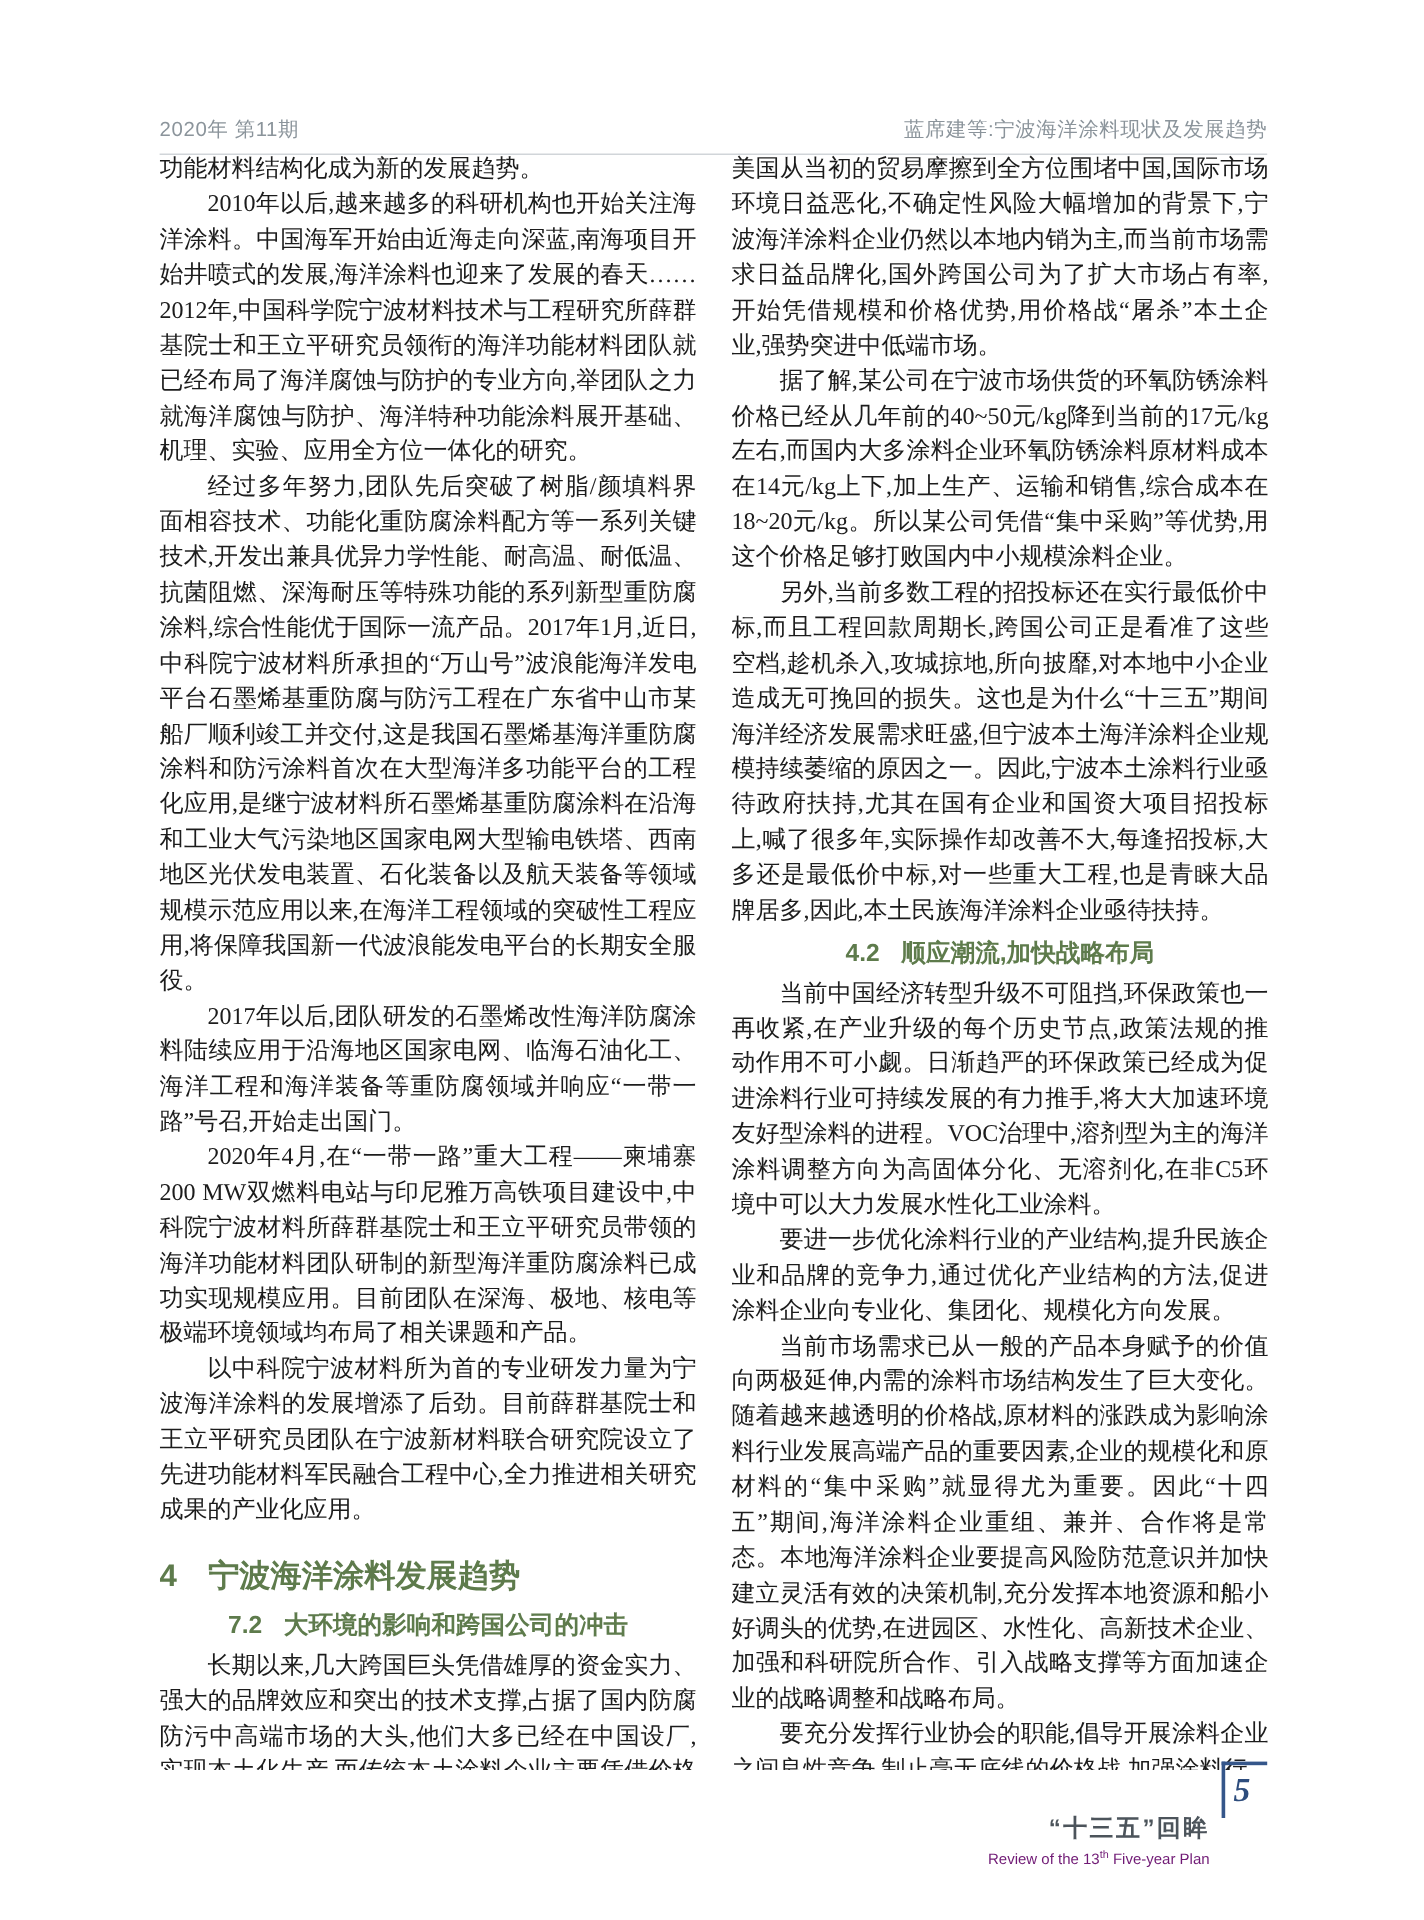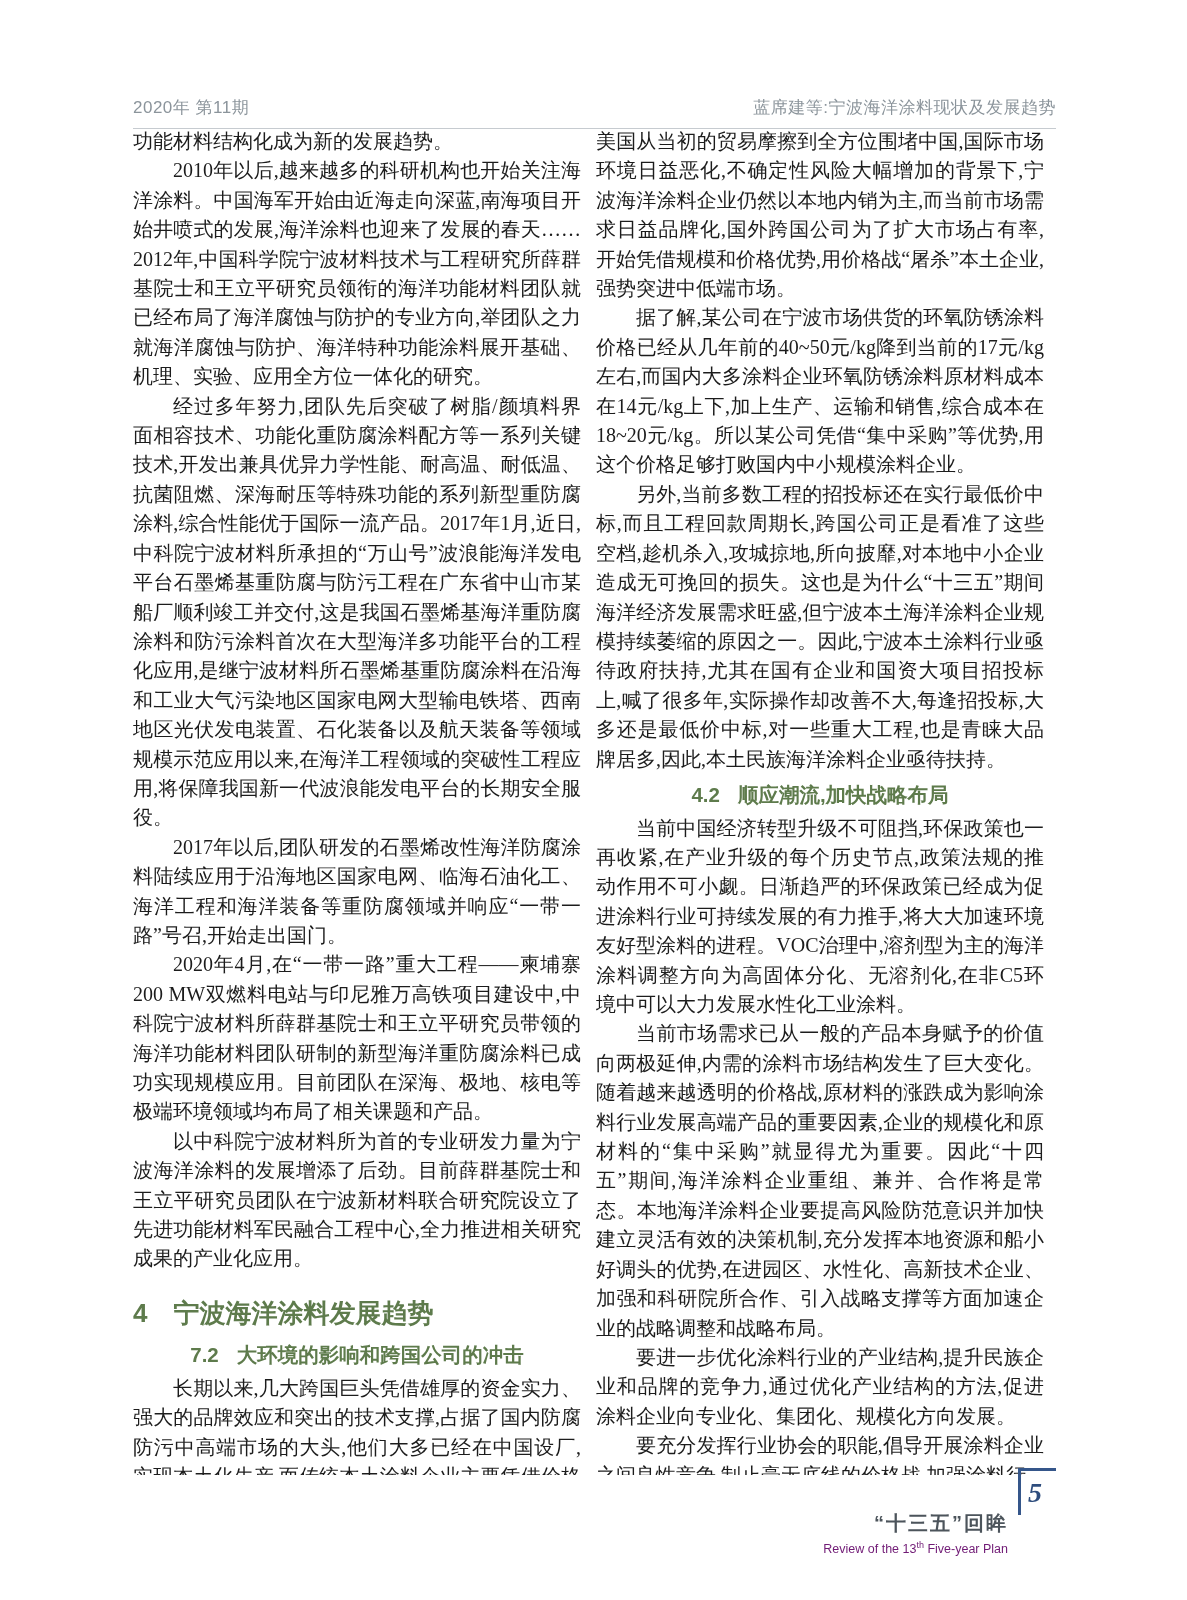--- a/index.html
+++ b/index.html
@@ -16,21 +16,21 @@
     display:flex;justify-content:space-between;align-items:flex-end;
     font-family:"Liberation Sans","DejaVu Sans",sans-serif;
     font-size:17px;color:#8b949b;
     padding-bottom:9px;
     border-bottom:1px solid #c6cbd0;
     letter-spacing:.5px;
     margin-top:20px;
   }
   .content{
     position:absolute;left:133px;top:127px;width:924px;height:1348px;
-    display:flex;gap:15px;overflow:hidden;
+    display:flex;gap:29px;overflow:hidden;
   }
   .col{width:448px;overflow:hidden;}
   .col p{
     margin:0;
     font-size:20px;line-height:29.4px;
     text-align:justify;
   }
   .col p.indent{text-indent:2em;}
   h1.sec{
     font-family:"Liberation Sans","DejaVu Sans",sans-serif;
@@ -88,22 +88,22 @@
     <h1 class="sec"><span class="num">4</span><span>宁波海洋涂料发展趋势</span></h1>
     <h2 class="sec"><span class="num">7.2</span><span>大环境的影响和跨国公司的冲击</span></h2>
     <p class="indent">长期以来,几大跨国巨头凭借雄厚的资金实力、强大的品牌效应和突出的技术支撑,占据了国内防腐防污中高端市场的大头,他们大多已经在中国设厂,实现本土化生产,而传统本土涂料企业主要凭借价格优势瓜分中低端市场。当前全球环境不确定性增加,</p>
   </div>
   <div class="col">
     <p>美国从当初的贸易摩擦到全方位围堵中国,国际市场环境日益恶化,不确定性风险大幅增加的背景下,宁波海洋涂料企业仍然以本地内销为主,而当前市场需求日益品牌化,国外跨国公司为了扩大市场占有率,开始凭借规模和价格优势,用价格战“屠杀”本土企业,强势突进中低端市场。</p>
     <p class="indent">据了解,某公司在宁波市场供货的环氧防锈涂料价格已经从几年前的40~50元/kg降到当前的17元/kg左右,而国内大多涂料企业环氧防锈涂料原材料成本在14元/kg上下,加上生产、运输和销售,综合成本在18~20元/kg。所以某公司凭借“集中采购”等优势,用这个价格足够打败国内中小规模涂料企业。</p>
     <p class="indent">另外,当前多数工程的招投标还在实行最低价中标,而且工程回款周期长,跨国公司正是看准了这些空档,趁机杀入,攻城掠地,所向披靡,对本地中小企业造成无可挽回的损失。这也是为什么“十三五”期间海洋经济发展需求旺盛,但宁波本土海洋涂料企业规模持续萎缩的原因之一。因此,宁波本土涂料行业亟待政府扶持,尤其在国有企业和国资大项目招投标上,喊了很多年,实际操作却改善不大,每逢招投标,大多还是最低价中标,对一些重大工程,也是青睐大品牌居多,因此,本土民族海洋涂料企业亟待扶持。</p>
     <h2 class="sec"><span class="num">4.2</span><span>顺应潮流,加快战略布局</span></h2>
     <p class="indent">当前中国经济转型升级不可阻挡,环保政策也一再收紧,在产业升级的每个历史节点,政策法规的推动作用不可小觑。日渐趋严的环保政策已经成为促进涂料行业可持续发展的有力推手,将大大加速环境友好型涂料的进程。VOC治理中,溶剂型为主的海洋涂料调整方向为高固体分化、无溶剂化,在非C5环境中可以大力发展水性化工业涂料。</p>
+    <p class="indent">要进一步优化涂料行业的产业结构,提升民族企业和品牌的竞争力,通过优化产业结构的方法,促进涂料企业向专业化、集团化、规模化方向发展。</p>
     <p class="indent">当前市场需求已从一般的产品本身赋予的价值向两极延伸,内需的涂料市场结构发生了巨大变化。随着越来越透明的价格战,原材料的涨跌成为影响涂料行业发展高端产品的重要因素,企业的规模化和原材料的“集中采购”就显得尤为重要。因此“十四五”期间,海洋涂料企业重组、兼并、合作将是常态。本地海洋涂料企业要提高风险防范意识并加快建立灵活有效的决策机制,充分发挥本地资源和船小好调头的优势,在进园区、水性化、高新技术企业、加强和科研院所合作、引入战略支撑等方面加速企业的战略调整和战略布局。</p>
-    <p class="indent">要进一步优化涂料行业的产业结构,提升民族企业和品牌的竞争力,通过优化产业结构的方法,促进涂料企业向专业化、集团化、规模化方向发展。</p>
     <p class="indent">要充分发挥行业协会的职能,倡导开展涂料企业之间良性竞争,制止毫无底线的价格战,加强涂料行</p>
   </div>
 </main>
 
 <footer class="page-footer">
   <div class="footer-text">
     <div class="footer-zh">“十三五”回眸</div>
     <div class="footer-en"><span>Review of the 13</span><sup>th</sup><span> Five-year Plan</span></div>
   </div>
   <div class="footer-page">

